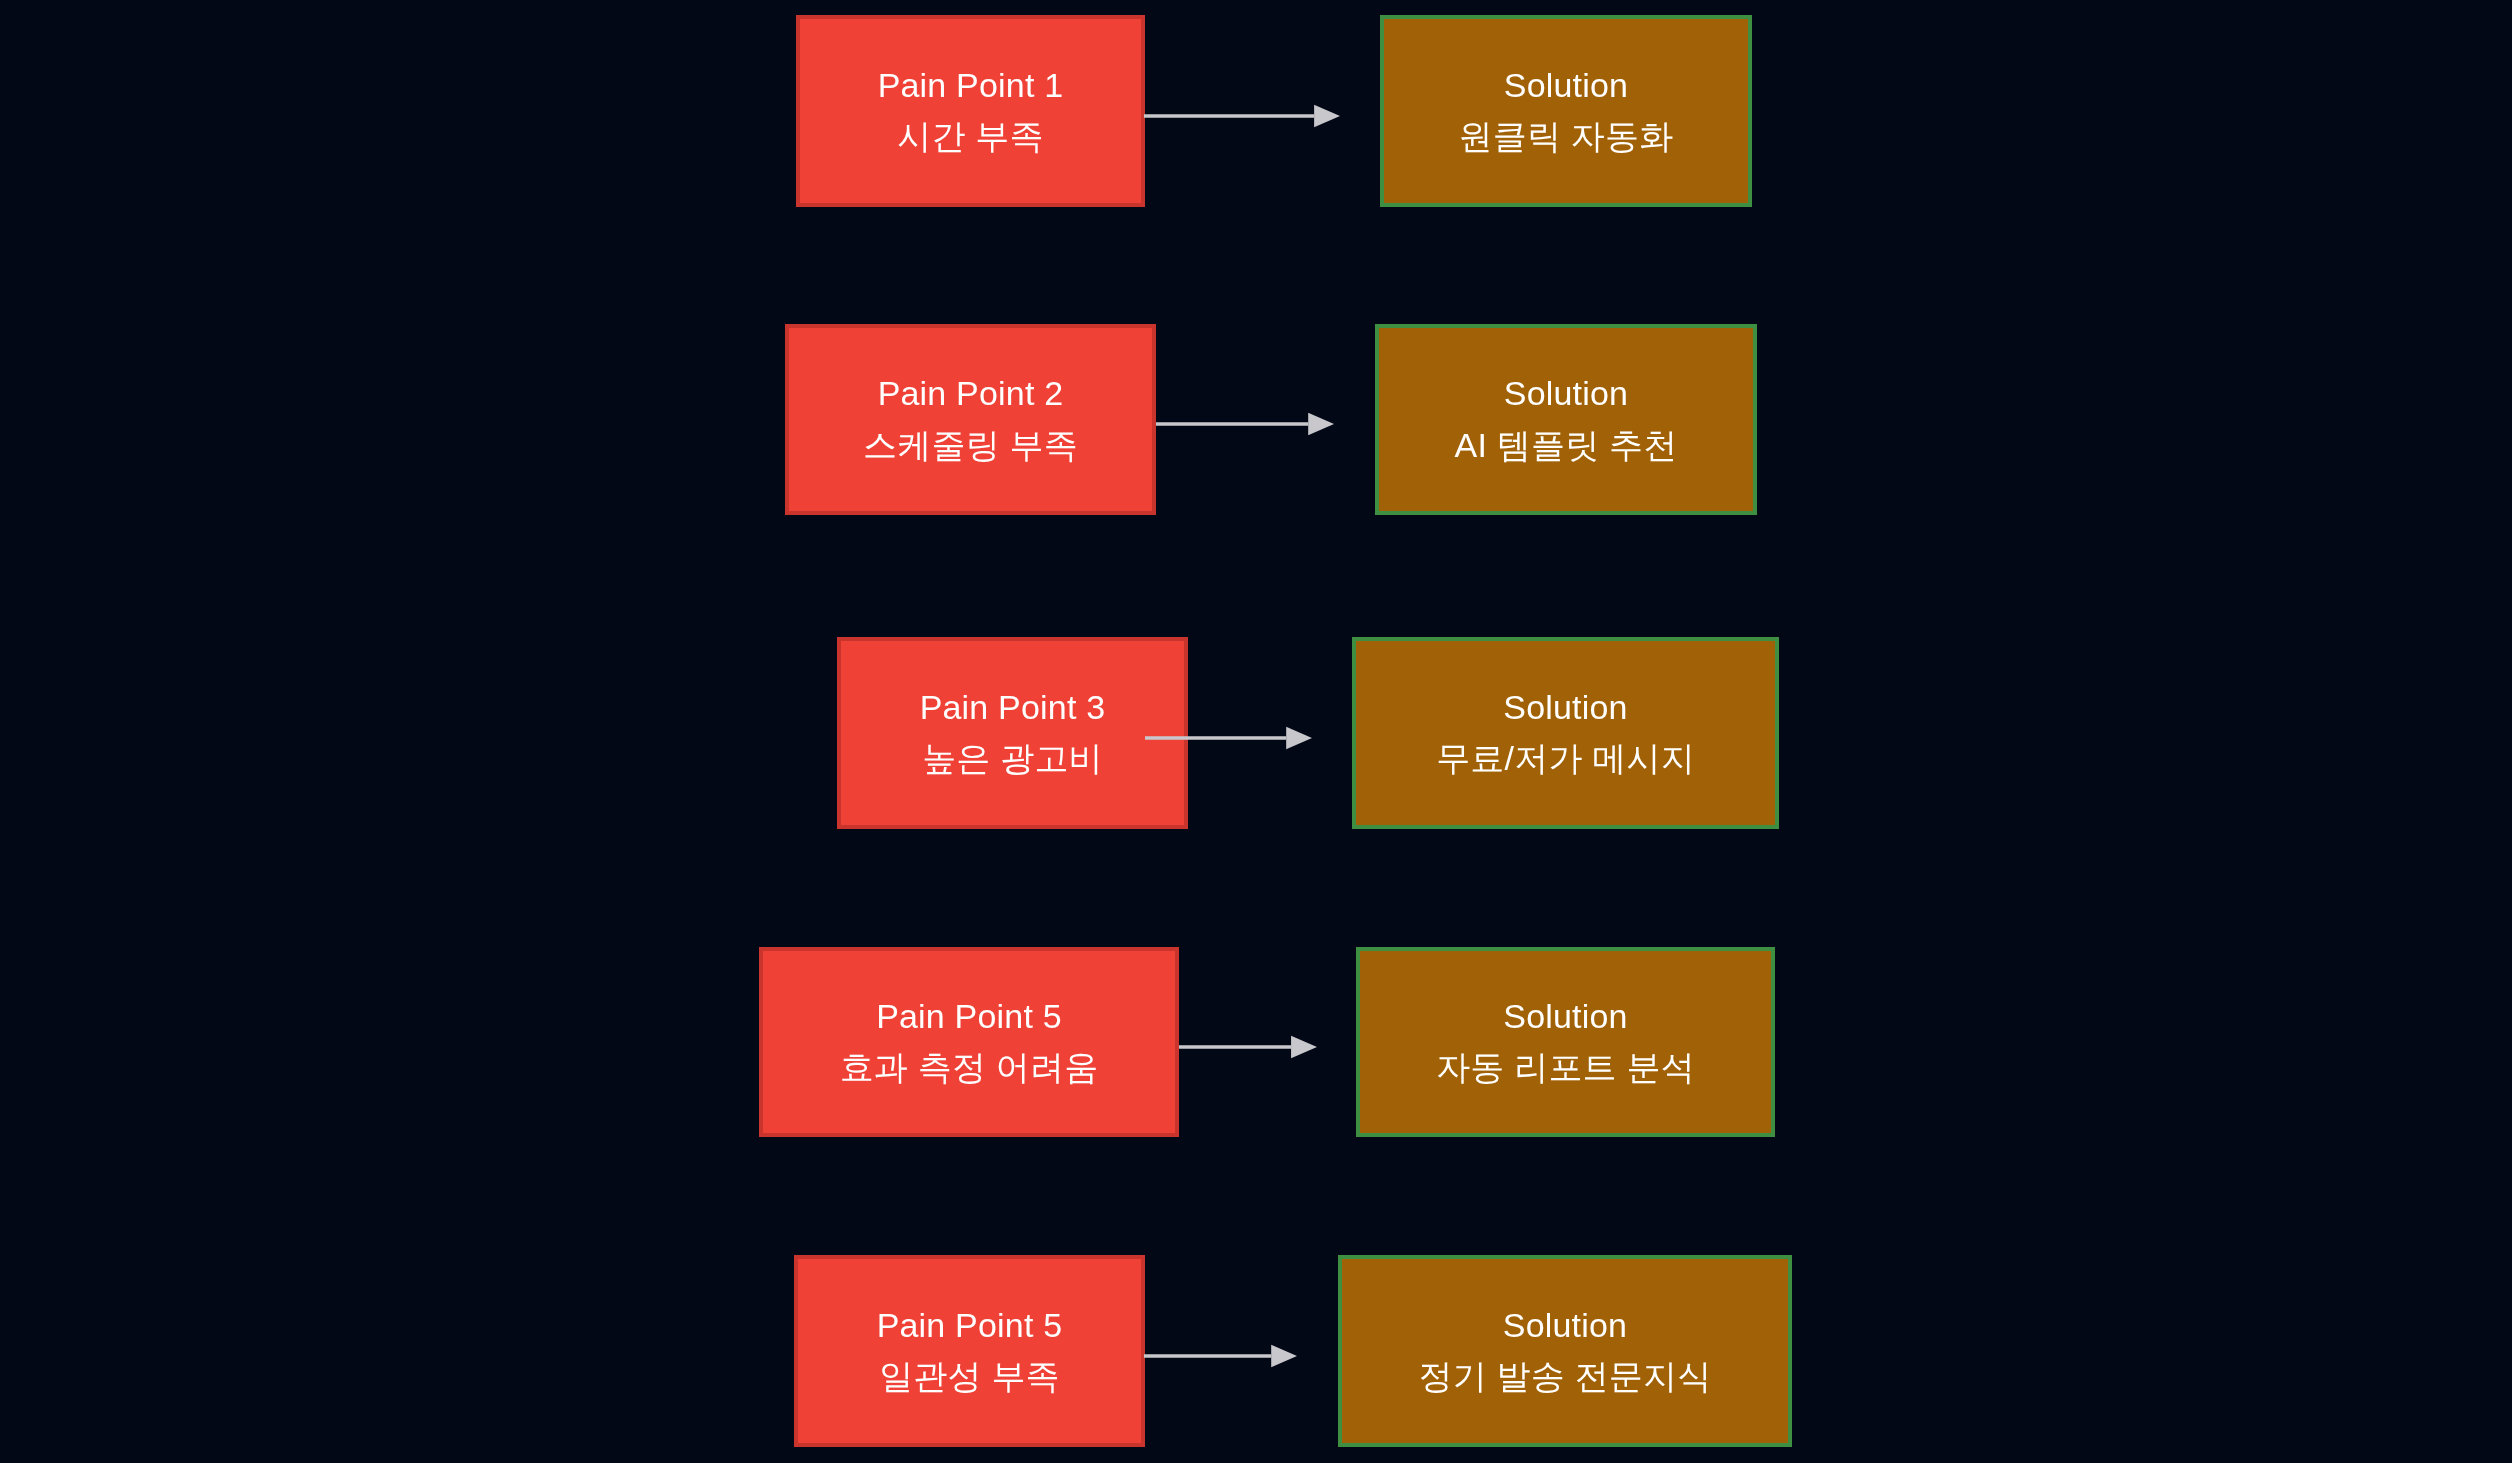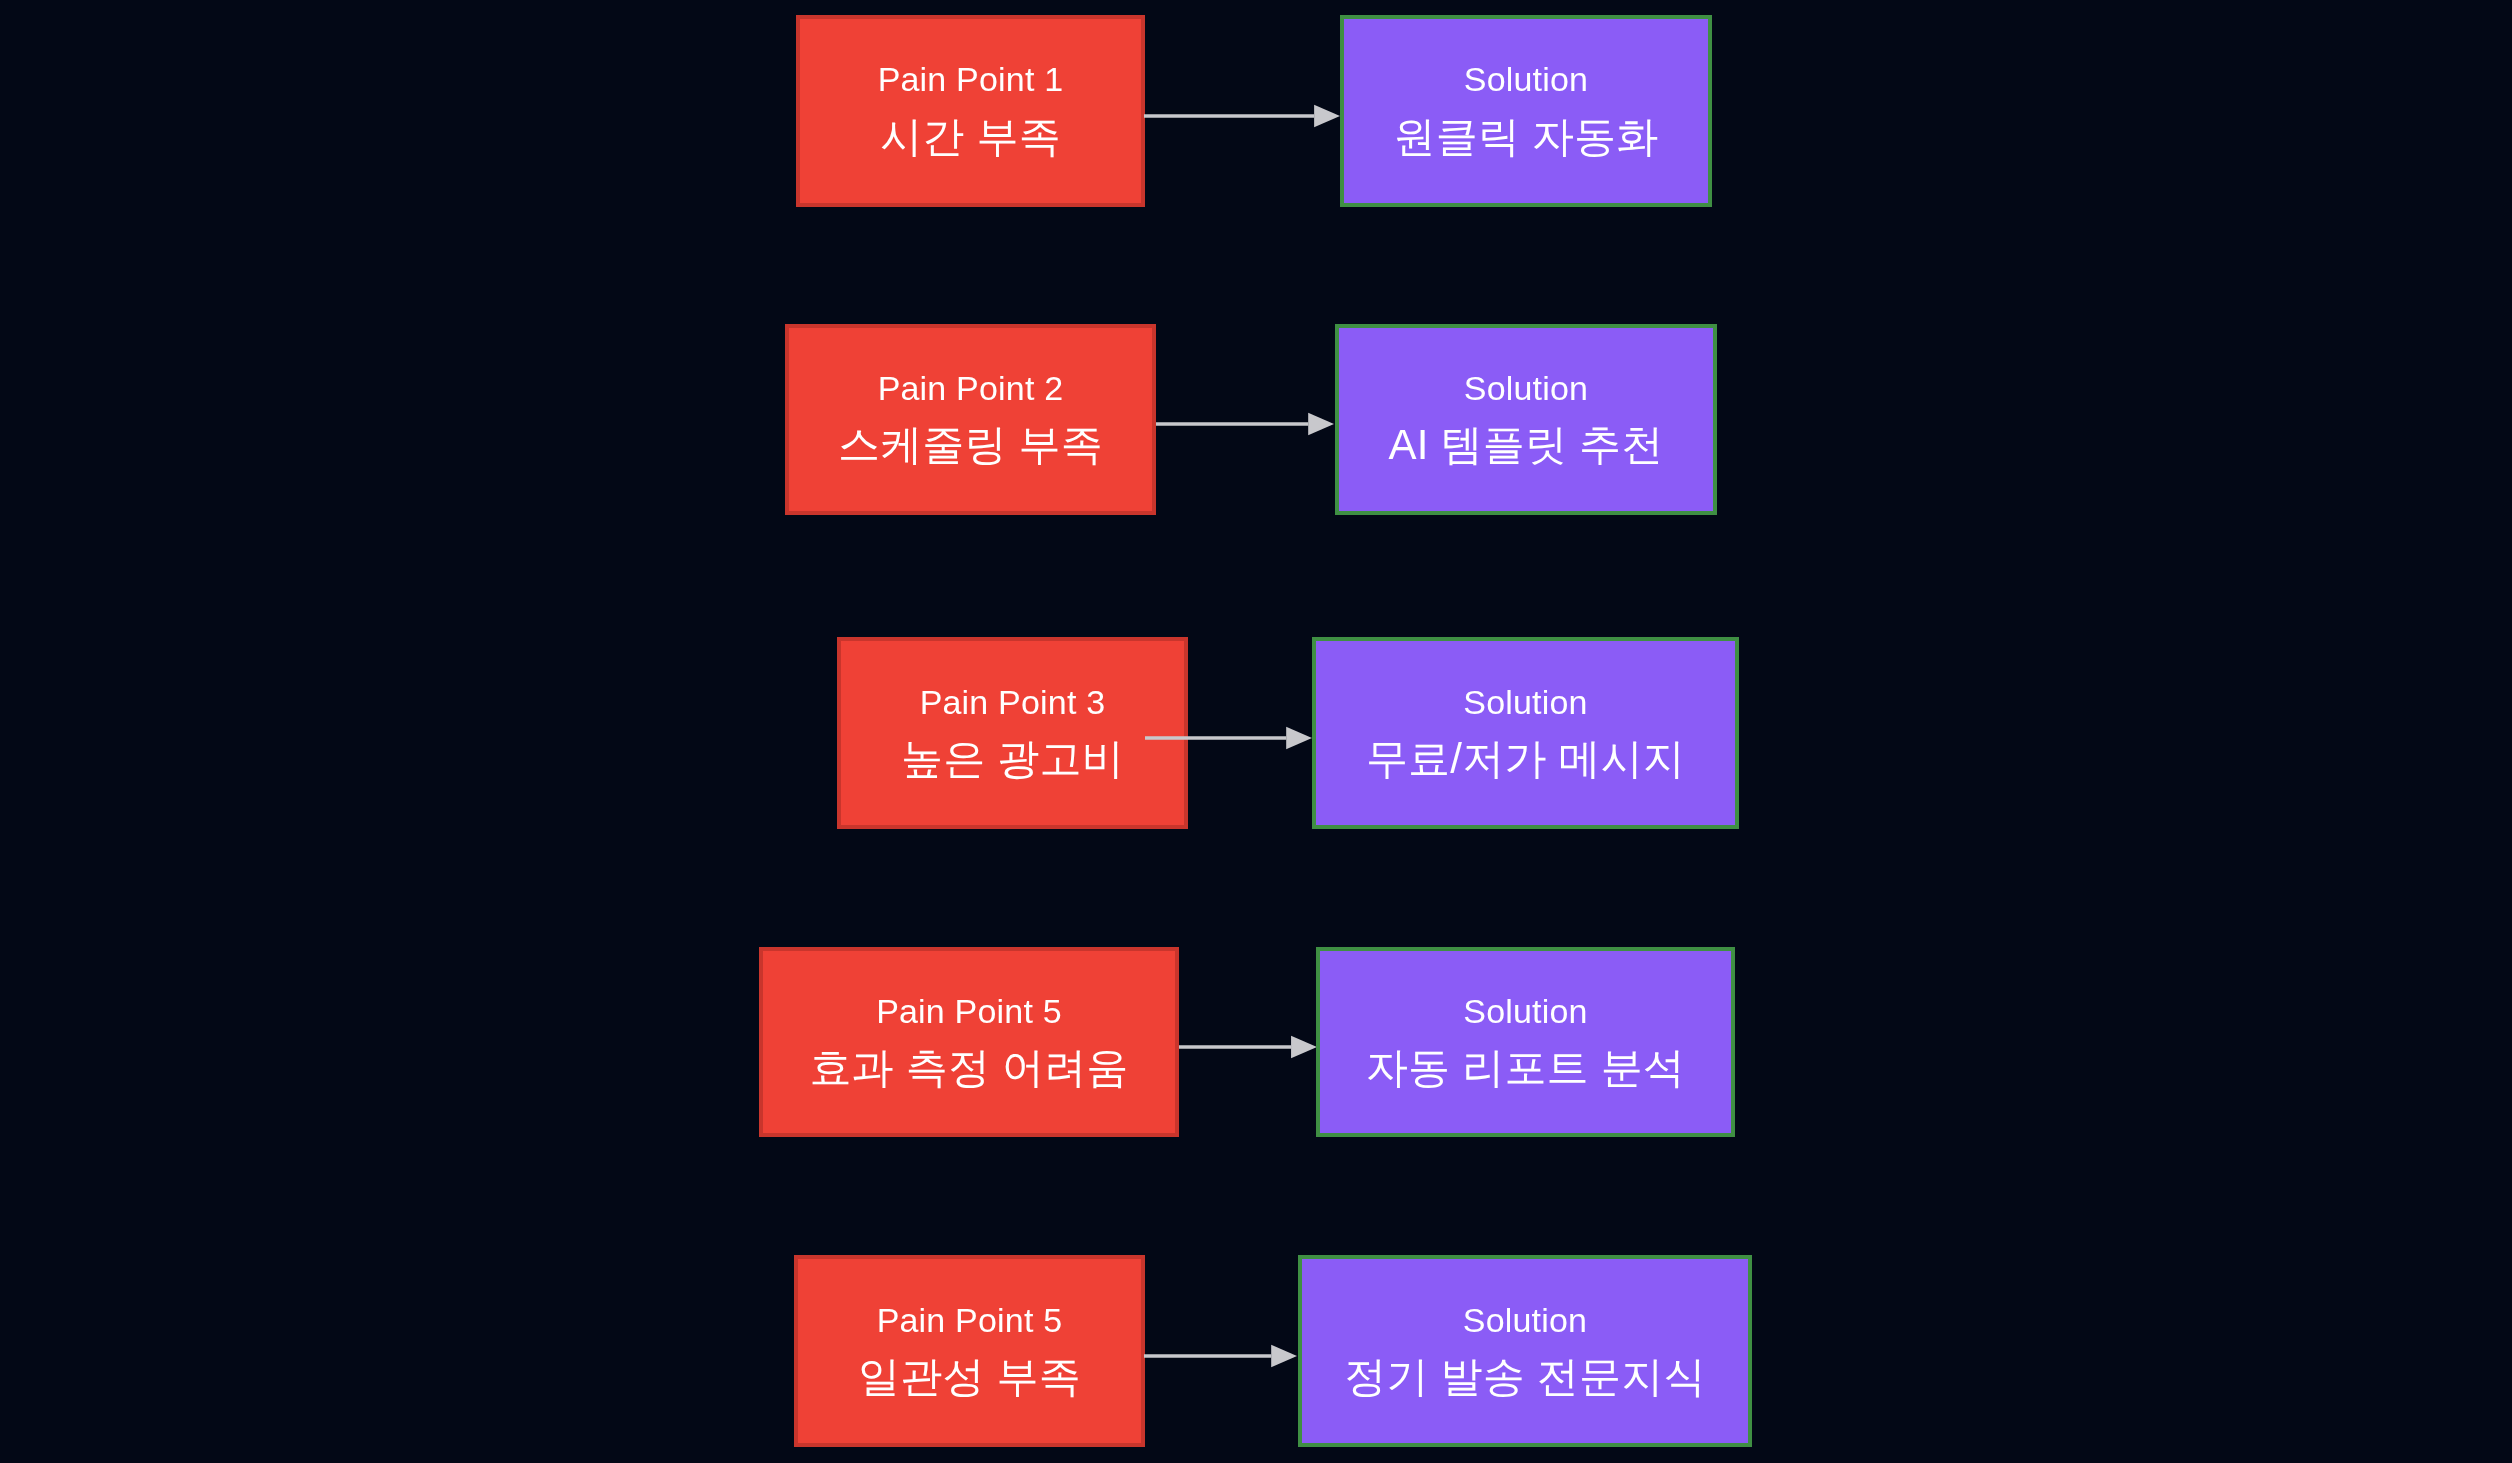--- a/index.html
+++ b/index.html
@@ -43,34 +43,35 @@
     letter-spacing: 0.2px;
   }
 
   .node-box .node-title {
     font-size: 34px;
     font-weight: 400;
     white-space: nowrap;
   }
 
   .node-box .node-sub {
-    font-size: 42px;
+    font-size: 34px;
     font-weight: 400;
     white-space: nowrap;
     margin-top: 6.5px;
   }
 
   .pain-box {
     background: #ef4136;
     border: 4.6px solid #c9352c;
   }
 
   .solution-box {
-    background: #8b5cf6;
+    background: #a16207;
     border: 4.6px solid #3f8f43;
+    margin-left: 40px;
   }
 
   .flow-arrow {
     position: absolute;
     height: 28px;
     pointer-events: none;
   }
   .flow-arrow svg {
     display: block;
     width: 100%;

